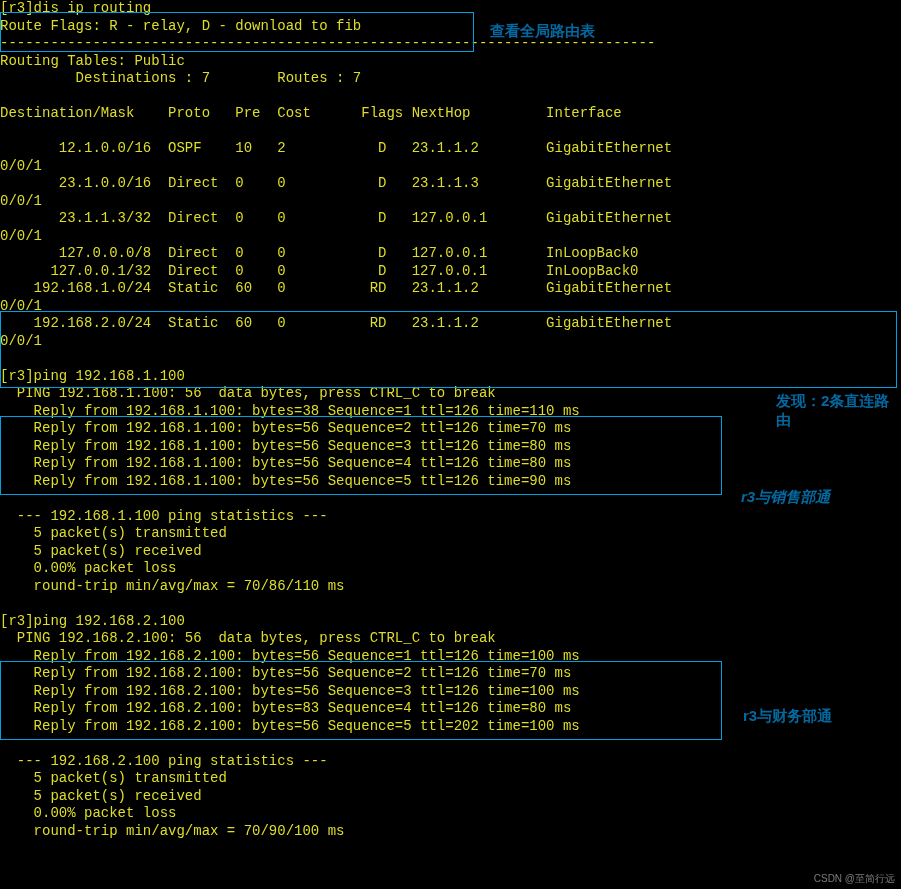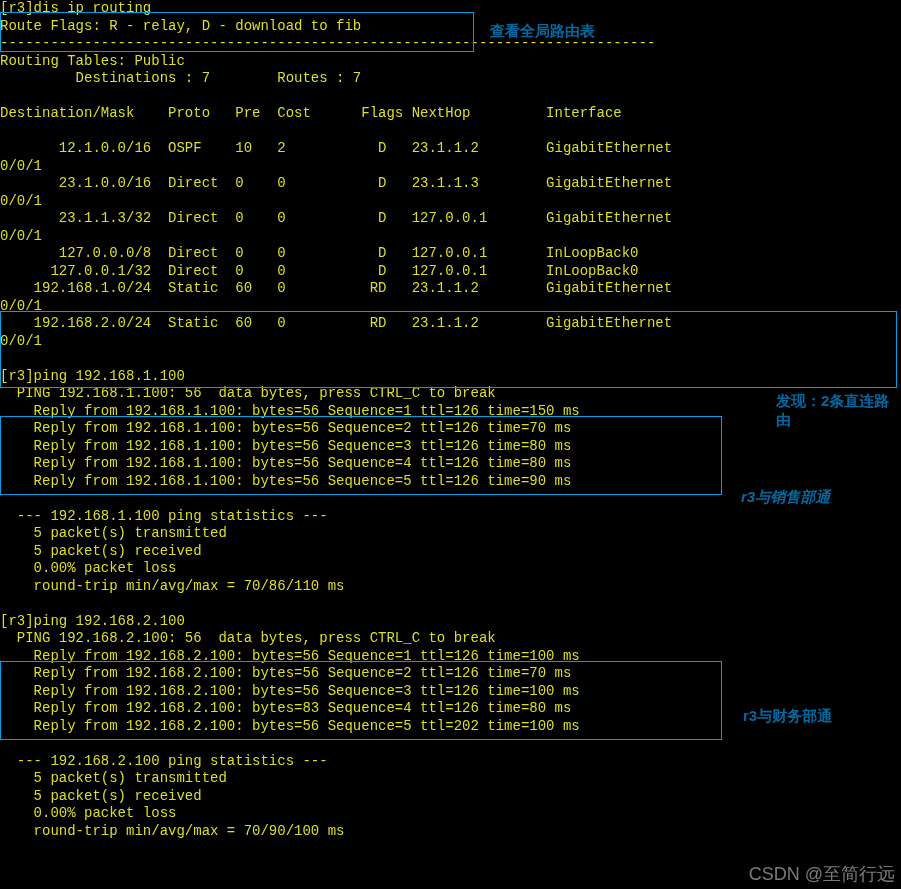--- a/index.html
+++ b/index.html
@@ -1,20 +1,20 @@
 <!DOCTYPE html>
 <html><head>
 <meta charset="utf-8">
 <style>
   html,body{margin:0;padding:0;background:#000;color:#dede2a;font-family:"Consolas","Courier New",monospace;font-size:14px;line-height:1.25;}
   .screen{position:relative;width:901px;height:889px;background:#000;overflow:hidden;}
   pre{margin:0;white-space:pre;font-family:inherit;}
   .box{position:absolute;border:1.5px solid #00a0e0;pointer-events:none;}
   .label{position:absolute;color:#0369a1;font-weight:bold;font-family:"SimHei","Microsoft YaHei",sans-serif;font-size:15px;}
-  .watermark{position:absolute;right:6px;bottom:4px;color:rgba(220,220,220,0.55);font-family:"Microsoft YaHei",sans-serif;font-size:18px;}
+  .watermark{position:absolute;right:6px;bottom:4px;color:rgba(220,220,220,0.55);font-family:"Microsoft YaHei",sans-serif;font-size:10px;}
 </style>
 </head>
 <body>
 
 <div class="screen">
 <pre><span>[r3]dis ip routing</span>
 <span>Route Flags: R - relay, D - download to fib</span>
 <span>------------------------------------------------------------------------------</span>
 <span>Routing Tables: Public</span>
 <span>         Destinations : 7        Routes : 7</span>
@@ -29,21 +29,21 @@
 <span>0/0/1</span>
 <span>       127.0.0.0/8  Direct  0    0           D   127.0.0.1       InLoopBack0</span>
 <span>      127.0.0.1/32  Direct  0    0           D   127.0.0.1       InLoopBack0</span>
 <span>    192.168.1.0/24  Static  60   0          RD   23.1.1.2        GigabitEthernet</span>
 <span>0/0/1</span>
 <span>    192.168.2.0/24  Static  60   0          RD   23.1.1.2        GigabitEthernet</span>
 <span>0/0/1</span>
 <span></span>
 <span>[r3]ping 192.168.1.100</span>
 <span>  PING 192.168.1.100: 56  data bytes, press CTRL_C to break</span>
-<span>    Reply from 192.168.1.100: bytes=56 Sequence=1 ttl=126 time=150 ms</span>
+<span>    Reply from 192.168.1.100: bytes=38 Sequence=1 ttl=126 time=110 ms</span>
 <span>    Reply from 192.168.1.100: bytes=56 Sequence=2 ttl=126 time=70 ms</span>
 <span>    Reply from 192.168.1.100: bytes=56 Sequence=3 ttl=126 time=80 ms</span>
 <span>    Reply from 192.168.1.100: bytes=56 Sequence=4 ttl=126 time=80 ms</span>
 <span>    Reply from 192.168.1.100: bytes=56 Sequence=5 ttl=126 time=90 ms</span>
 <span></span>
 <span>  --- 192.168.1.100 ping statistics ---</span>
 <span>    5 packet(s) transmitted</span>
 <span>    5 packet(s) received</span>
 <span>    0.00% packet loss</span>
 <span>    round-trip min/avg/max = 70/86/110 ms</span>

